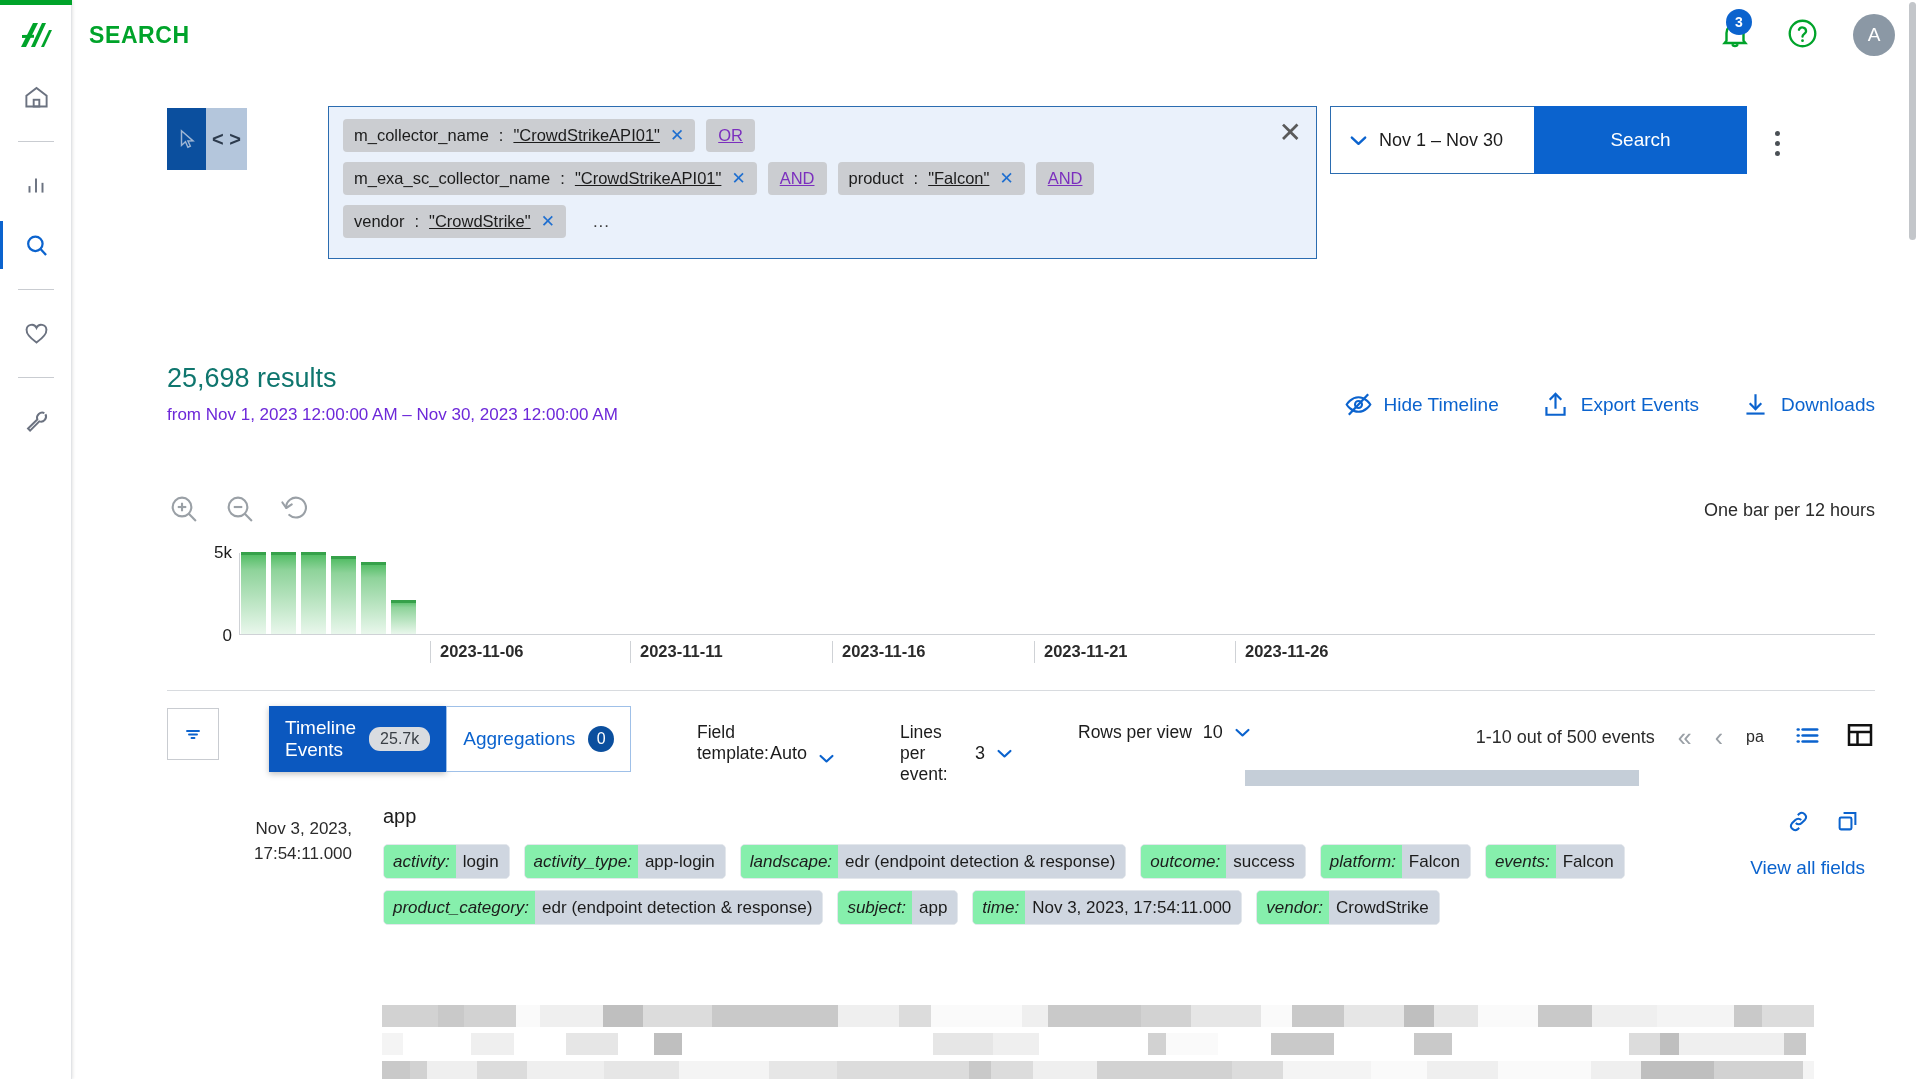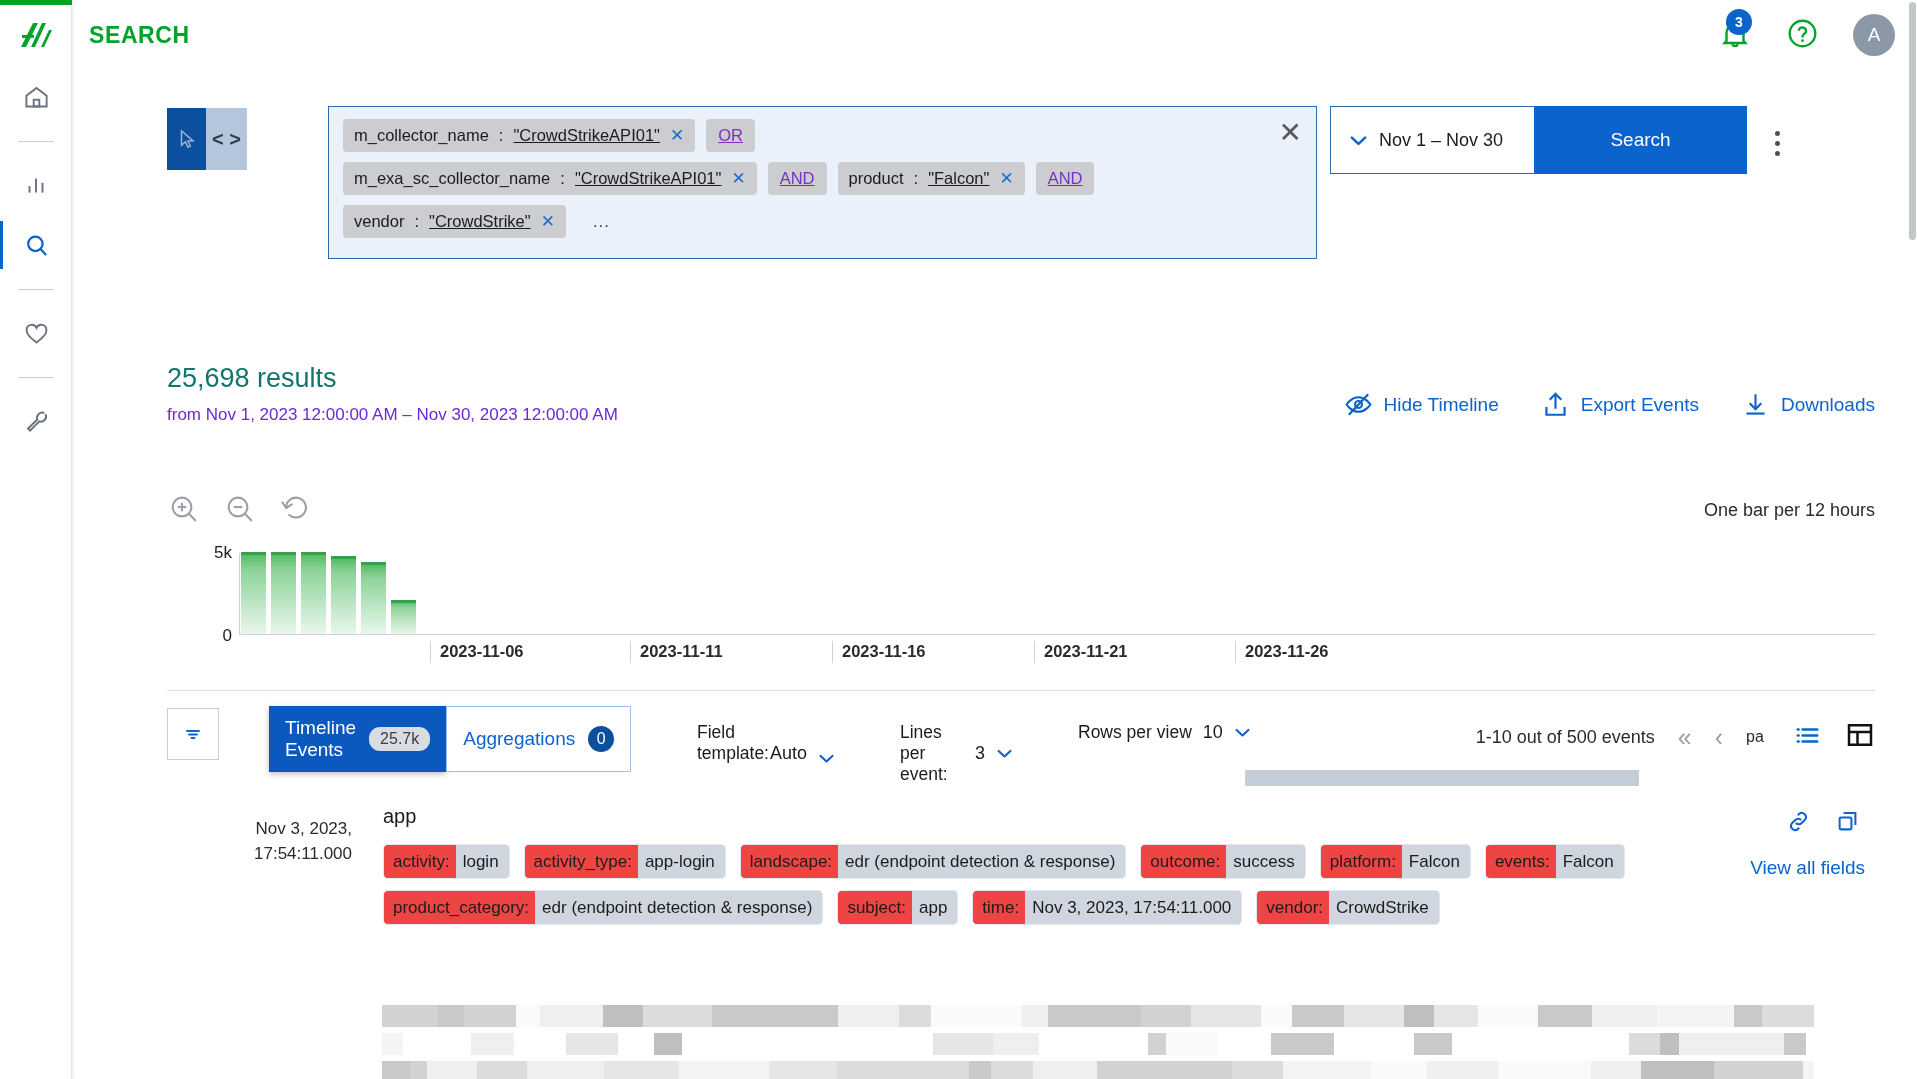--- a/index.html
+++ b/index.html
@@ -181,21 +181,21 @@
     position:absolute; left:10px; top:12px; width:175px; text-align:right;
     font-size:17px; color:#2b2b2b; line-height:1.45;
   }
   .ev-body{ position:absolute; left:216px; top:0; right:0; }
   .ev-title{ font-size:20px; color:#1c1c1c; margin-bottom:16px; }
   .fchips{ display:flex; flex-wrap:wrap; gap:11px 14px; }
   .fchip{
     display:flex; align-items:stretch; border-radius:5px; overflow:hidden;
     background:#cfd6e0; font-size:17px; line-height:1; border:1px solid #e3e7ec;
   }
-  .fchip .k{ background:#ef4444; color:#1c1c1c; padding:8px 6px 8px 9px; }
+  .fchip .k{ background:#86efac; color:#1c1c1c; padding:8px 6px 8px 9px;font-style:italic; }
   .fchip .v{ background:#cfd6e0; color:#1c1c1c; padding:8px 10px 8px 7px; }
   .ev-icons{ position:absolute; right:14px; top:3px; display:flex; gap:22px; color:#0b63ce; }
   .viewall{ position:absolute; right:10px; top:52px; color:#0b63ce; font-size:19px; cursor:pointer; }
 
   
   .masked{ position:absolute; left:382px; top:1005px; right:103px; }
   .mrow{ height:22px; margin-bottom:6px; display:flex; }
   .mcell{ height:100%; }
 
   

